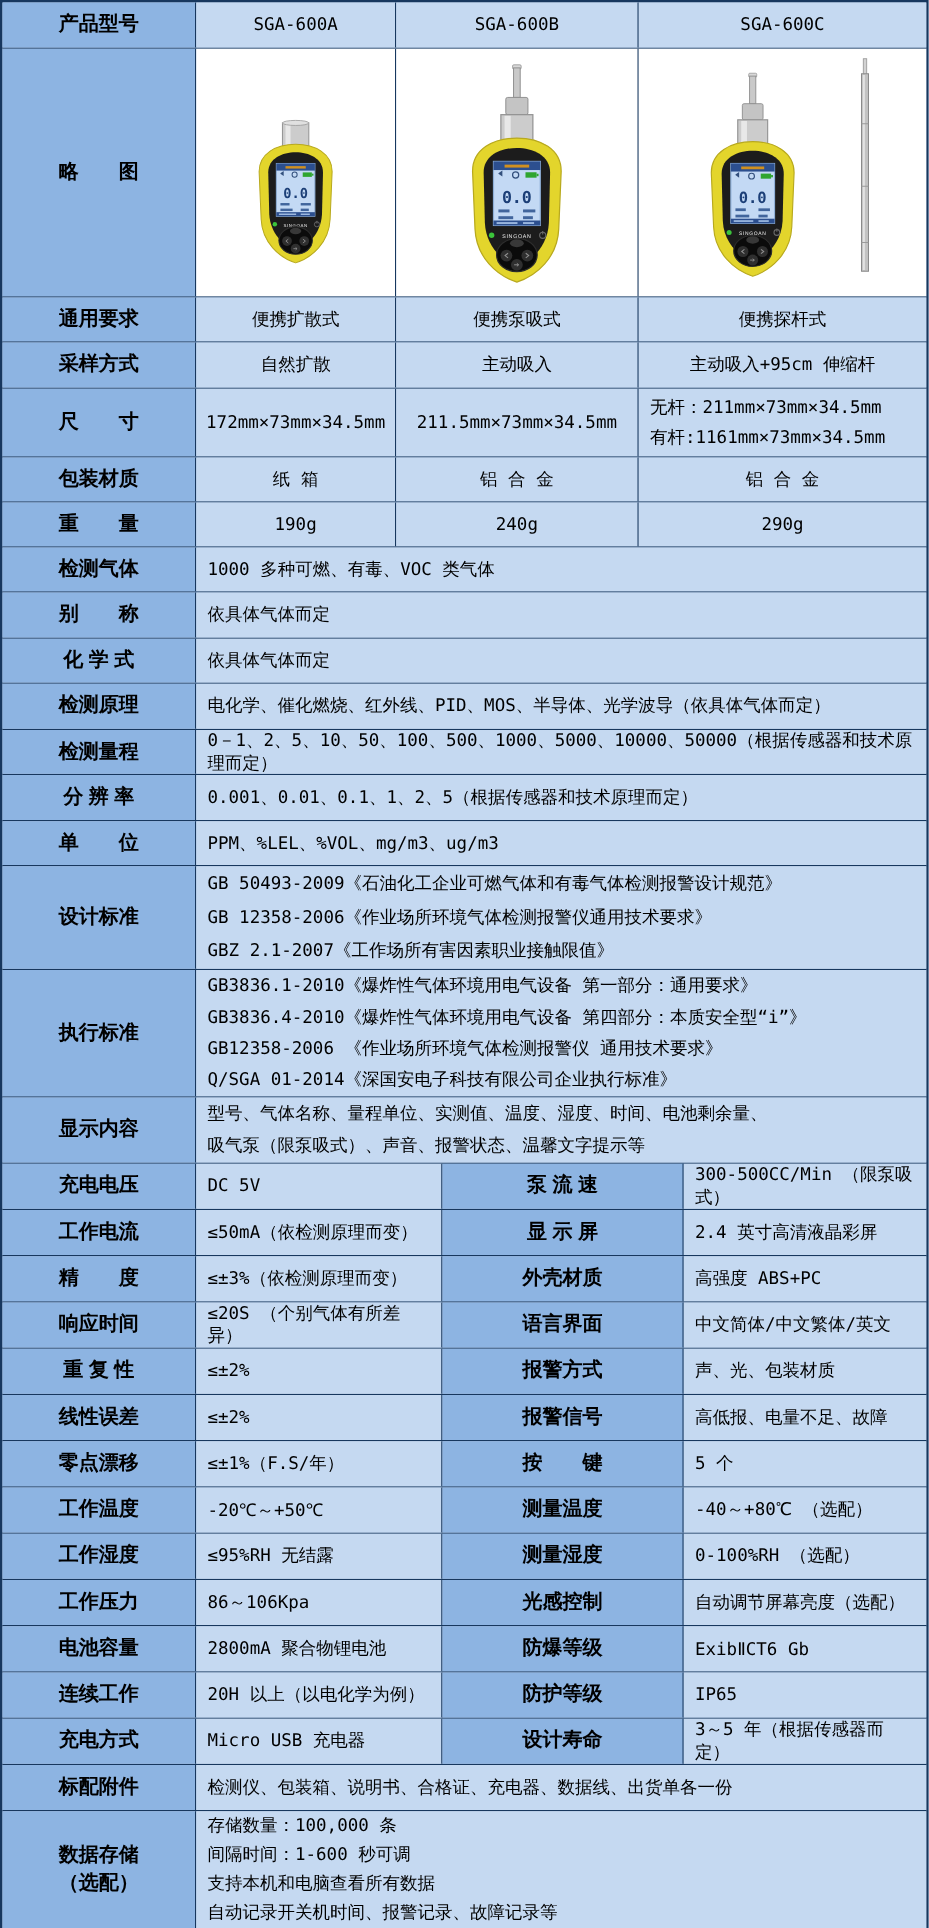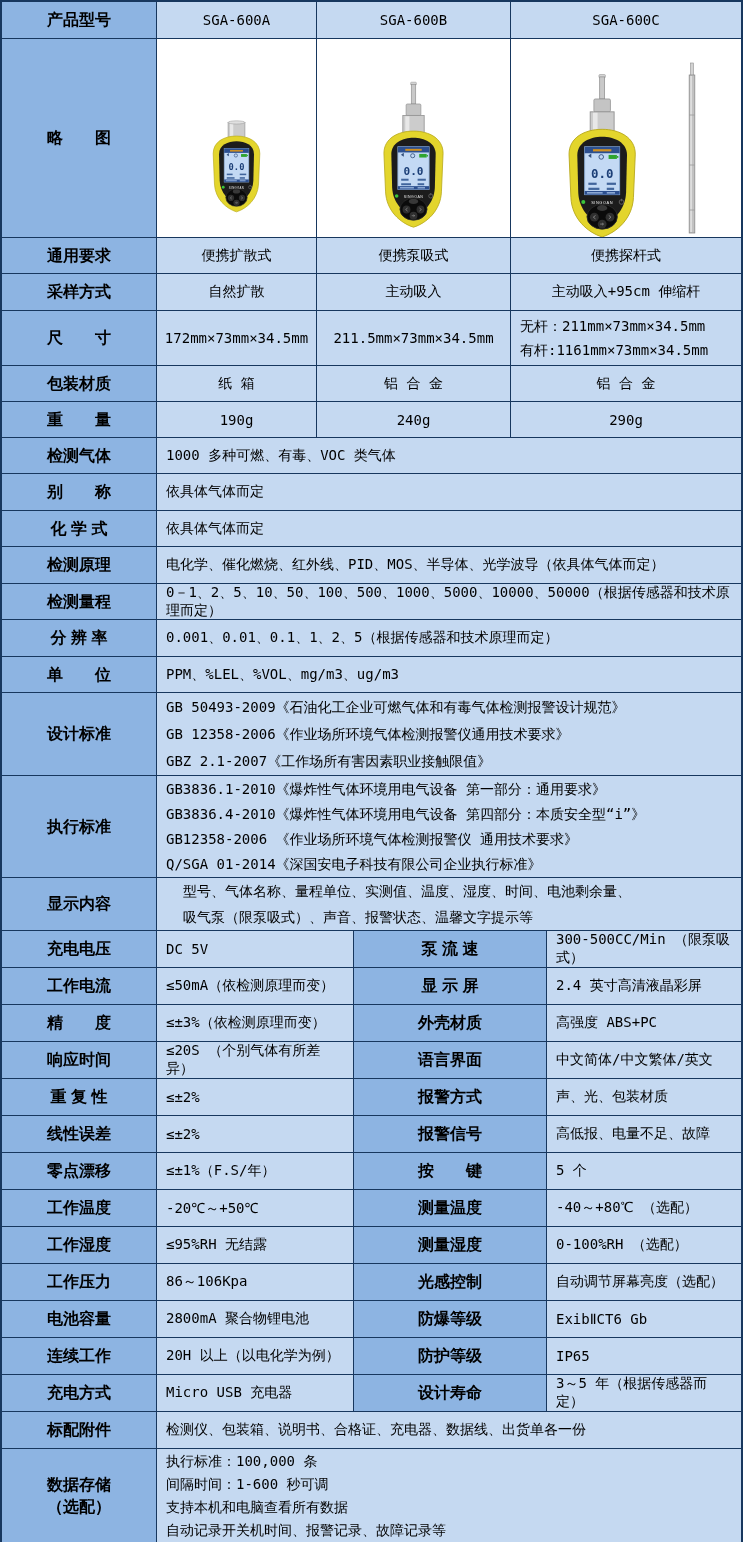--- a/index.html
+++ b/index.html
@@ -32,25 +32,25 @@
     flex-direction: column;
     line-height: 22px;
   }
   .val {
     background: #C5D9F1;
     font-size: 14px;
     font-family: "DejaVu Sans Mono", "Liberation Sans", sans-serif;
     padding: 3px 9px;
   }
   .center { justify-content: center; text-align: center; padding: 3px 5px; }
-  .imgcell { background: #ffffff; justify-content: center; align-items: flex-start; padding: 16px; }
+  .imgcell { background: #ffffff; justify-content: center; align-items: flex-start; padding: 0; }
   .multiline { flex-direction: column; align-items: flex-start; justify-content: center; }
   .multiline div { line-height: 25px; }
   .design div { line-height: 27px; }
-  .display div { line-height: 26px; margin-left: 17px; }
+  .display div { line-height: 26px; }
   .storage div { line-height: 23px; }
   
   .w-lbl { width: 155px; text-align: right; }
   .w-a   { width: 160px; }
   .w-b   { width: 194px; }
   .w-c   { flex: 1; }
   .w-v1  { width: 197px; }
   .w-l2  { width: 193px; }
   .w-v2  { flex: 1; }
   .w-full{ flex: 1; }
@@ -414,20 +414,20 @@
     <div class="cell lbl w-lbl">标配附件</div>
     <div class="cell val w-full">检测仪、包装箱、说明书、合格证、充电器、数据线、出货单各一份</div>
   </div>
 
   <div class="row h-storage">
     <div class="cell lbl w-lbl">
       <div>数据存储</div>
       <div>（选配）</div>
     </div>
     <div class="cell val multiline storage w-full">
-      <div>执行标准：100,000 条</div>
+      <div>存储数量：100,000 条</div>
       <div>间隔时间：1-600 秒可调</div>
       <div>支持本机和电脑查看所有数据</div>
       <div>自动记录开关机时间、报警记录、故障记录等</div>
     </div>
   </div>
 
 </div>
 
 </body></html>

